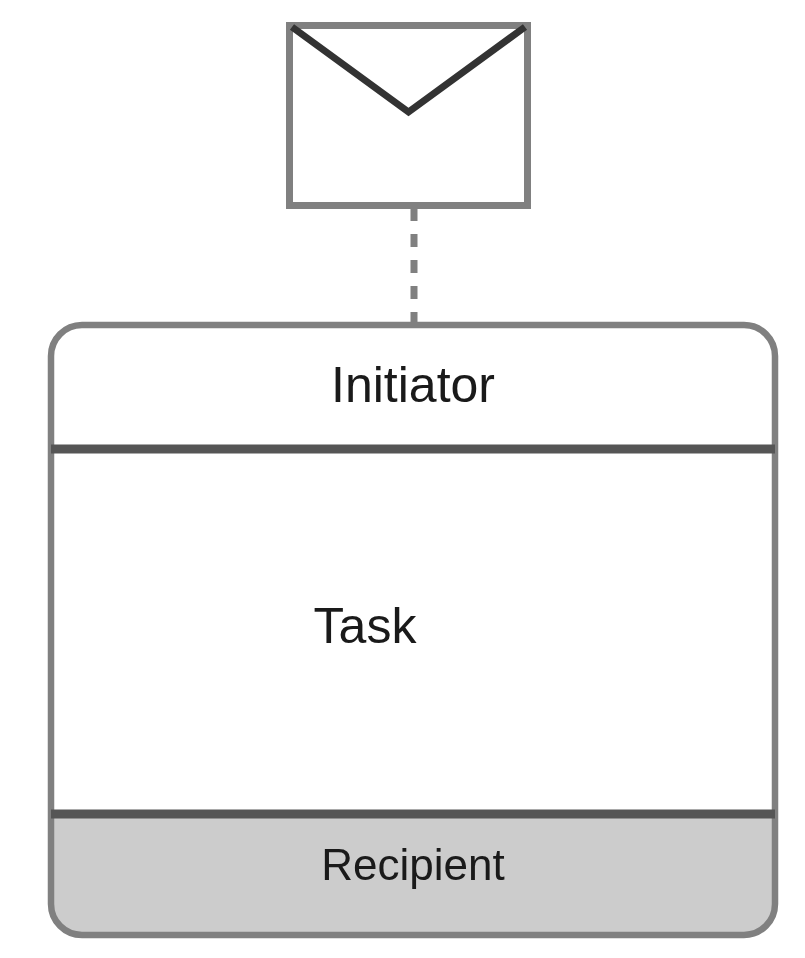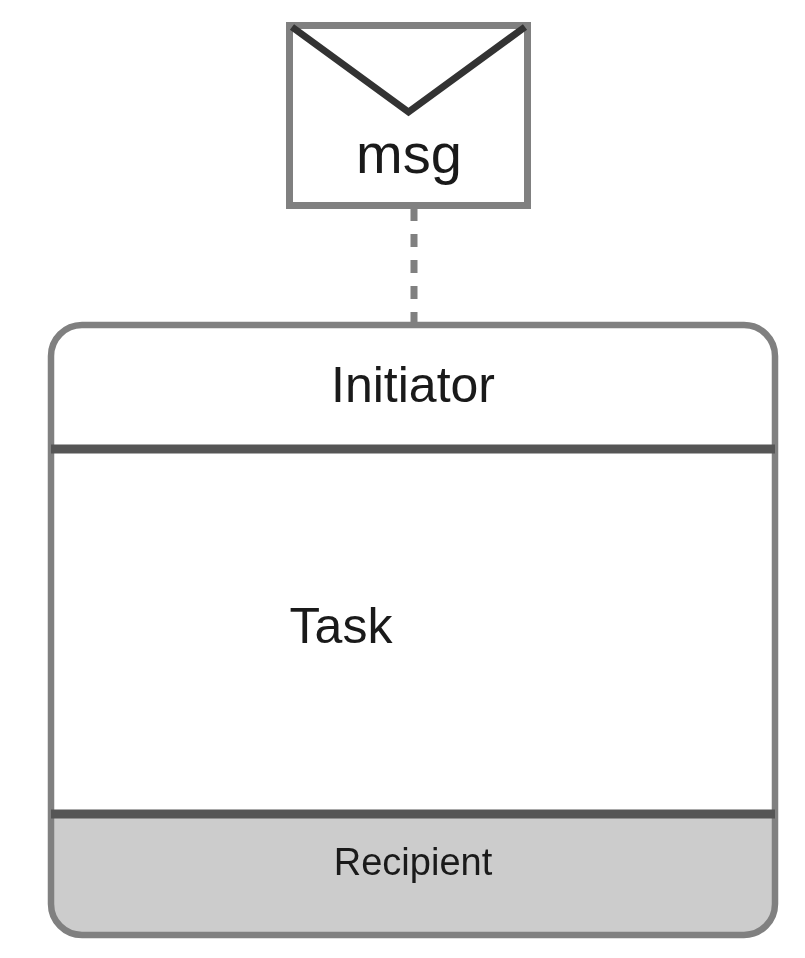--- a/index.html
+++ b/index.html
@@ -45,26 +45,27 @@
     top: 360px;
     width: 730px;
     font-size: 50px;
     text-align: center;
   }
   #task-label {
     left: 48px;
     top: 601px;
     width: 586px;
     font-size: 50px;
+    padding-left: 24px;
   }
   #recipient-label {
     left: 48px;
     top: 843px;
     width: 730px;
-    font-size: 38px;
+    font-size: 44px;
   }
 </style>
 </head>
 <body>
 
 <div id="canvas">
 
   <svg id="diagram-svg" viewBox="0 0 805 958" xmlns="http://www.w3.org/2000/svg">
 
     <g>
@@ -82,21 +83,20 @@
         </clipPath>
       </defs>
       <rect x="51" y="325" width="724" height="610" rx="31" ry="31" fill="#ffffff"></rect>
       <rect x="51" y="815" width="724" height="120" fill="#cccccc" clip-path="url(#task-clip)"></rect>
       <rect x="51" y="325" width="724" height="610" rx="31" ry="31" fill="none" stroke="#808080" stroke-width="6.5"></rect>
       <line x1="51" y1="449" x2="775" y2="449" stroke="#555555" stroke-width="9"></line>
       <line x1="51" y1="814" x2="775" y2="814" stroke="#555555" stroke-width="9"></line>
     </g>
   </svg>
 
-  <div class="node-label" id="msg-label">msg</div>
 
   <div class="node-label" id="initiator-label">Initiator</div>
 
   <div class="node-label" id="task-label">Task</div>
 
   <div class="node-label" id="recipient-label">Recipient</div>
 
 </div>
 
 </body></html>

